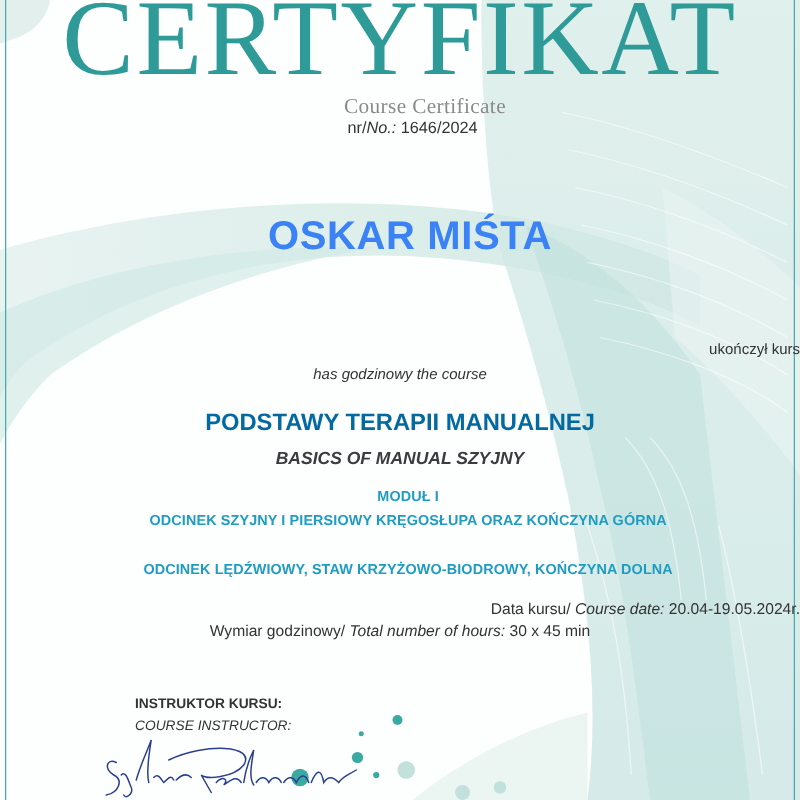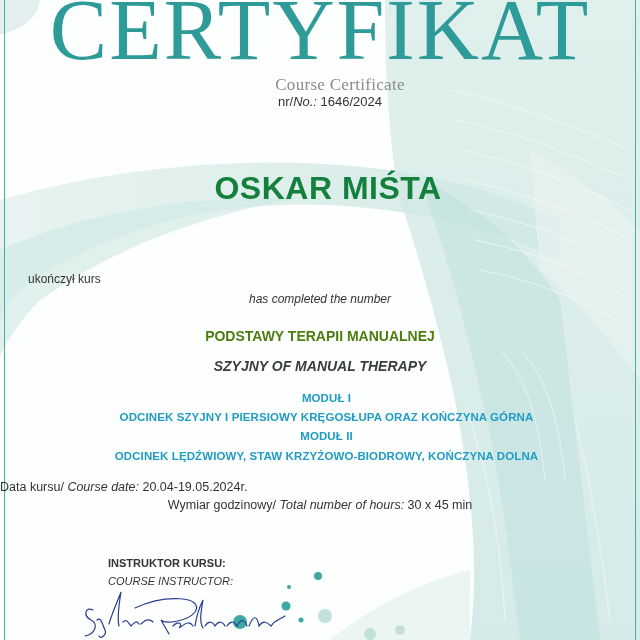--- a/index.html
+++ b/index.html
@@ -64,57 +64,57 @@
       padding-left: 20px;
     }
     .number i { font-style: italic; }
     .name {
       position: absolute;
       left: 16px; right: 0;
       top: 170px;
       text-align: center;
       font-size: 32px;
       font-weight: bold;
-      color: #15803d;
+      color: #3b82f6;
       letter-spacing: 0.5px;
     }
     .born {
       position: absolute;
       left: 0; right: 0;
       top: 234px;
       text-align: center;
       font-size: 12px;
       color: #333;
     }
     .completed-pl {
       position: absolute;
       left: 0; right: 0;
       top: 272px;
-      text-align: left;
+      text-align: right;
       font-size: 12px;
       color: #333;
       padding-left: 28px;
     }
     .completed-en {
       position: absolute;
       left: 0; right: 0;
       top: 292px;
       text-align: center;
       font-size: 12px;
       font-style: italic;
       color: #333;
     }
     .course-pl {
       position: absolute;
       left: 0; right: 0;
       top: 328px;
       text-align: center;
-      font-size: 14px;
-      font-weight: bold;
-      color: #4d7c0f;
+      font-size: 19px;
+      font-weight: bold;
+      color: #0369a1;
     }
     .course-en {
       position: absolute;
       left: 0; right: 0;
       top: 358px;
       text-align: center;
       font-size: 14px;
       font-weight: bold;
       font-style: italic;
       color: #3a3d40;
@@ -130,21 +130,21 @@
       padding-left: 13px;
     }
     .m1-title { top: 392px; }
     .m1-desc  { top: 411px; }
     .m2-title { top: 430px; }
     .m2-desc  { top: 450px; }
     .date-line {
       position: absolute;
       left: 0; right: 0;
       top: 480px;
-      text-align: left;
+      text-align: right;
       font-size: 12.5px;
       color: #333;
     }
     .hours-line {
       position: absolute;
       left: 0; right: 0;
       top: 498px;
       text-align: center;
       font-size: 12.5px;
       color: #333;
@@ -238,28 +238,27 @@
   <div class="title">CERTYFIKAT</div>
   <div class="subtitle">Course Certificate</div>
   <div class="number">
     <span>nr/</span><i>No.:</i><span> 1646/2024</span>
   </div>
 
   <div class="name">OSKAR MIŚTA</div>
 
 
   <div class="completed-pl">ukończył kurs</div>
-  <div class="completed-en">has completed the number</div>
+  <div class="completed-en">has godzinowy the course</div>
 
   <div class="course-pl">PODSTAWY TERAPII MANUALNEJ</div>
-  <div class="course-en">SZYJNY OF MANUAL THERAPY</div>
+  <div class="course-en">BASICS OF MANUAL SZYJNY</div>
 
   <div class="module-line m1-title">MODUŁ I</div>
   <div class="module-line m1-desc">ODCINEK SZYJNY I PIERSIOWY KRĘGOSŁUPA ORAZ KOŃCZYNA GÓRNA</div>
-  <div class="module-line m2-title">MODUŁ II</div>
   <div class="module-line m2-desc">ODCINEK LĘDŹWIOWY, STAW KRZYŻOWO-BIODROWY, KOŃCZYNA DOLNA</div>
 
   <div class="date-line">
     <span>Data kursu/ </span><i>Course date:</i><span> 20.04-19.05.2024r.</span>
   </div>
   <div class="hours-line">
     <span>Wymiar godzinowy/ </span><i>Total number of hours:</i><span> 30 x 45 min</span>
   </div>
 
   <div class="instr-pl">INSTRUKTOR KURSU:</div>

